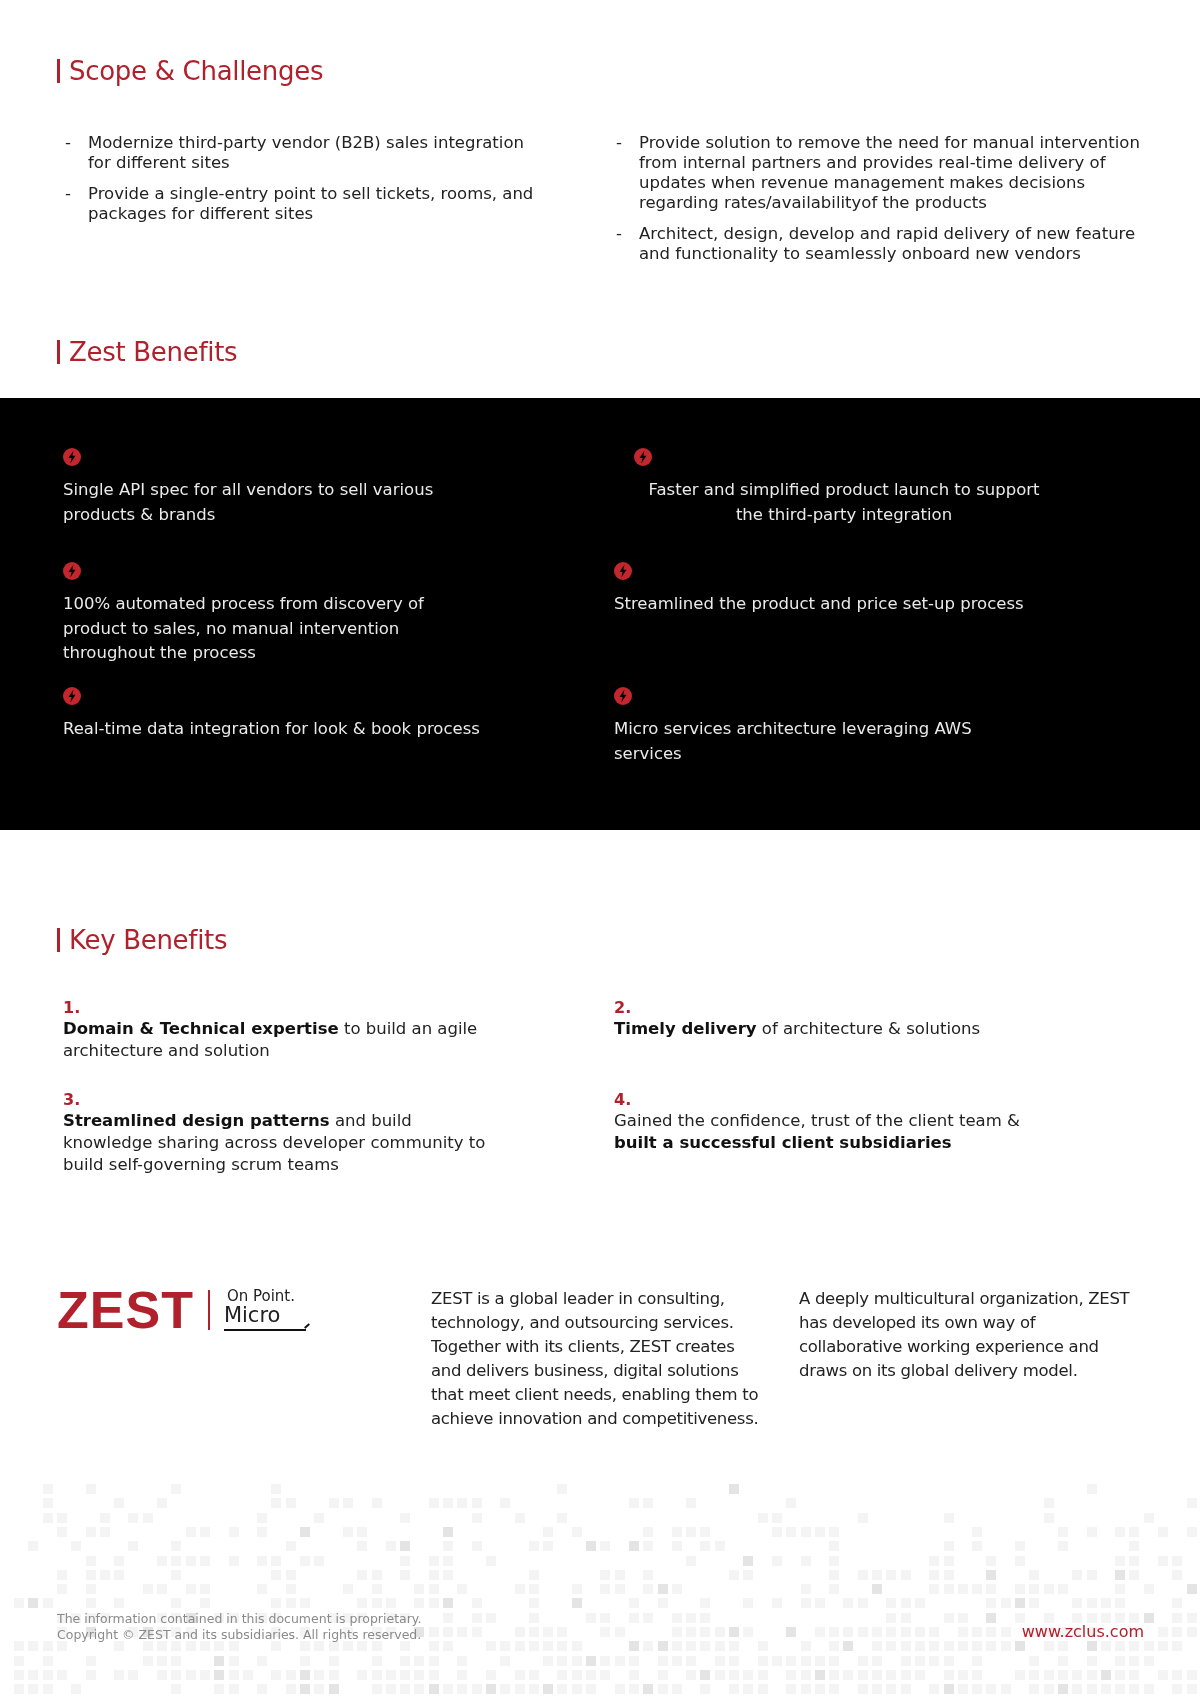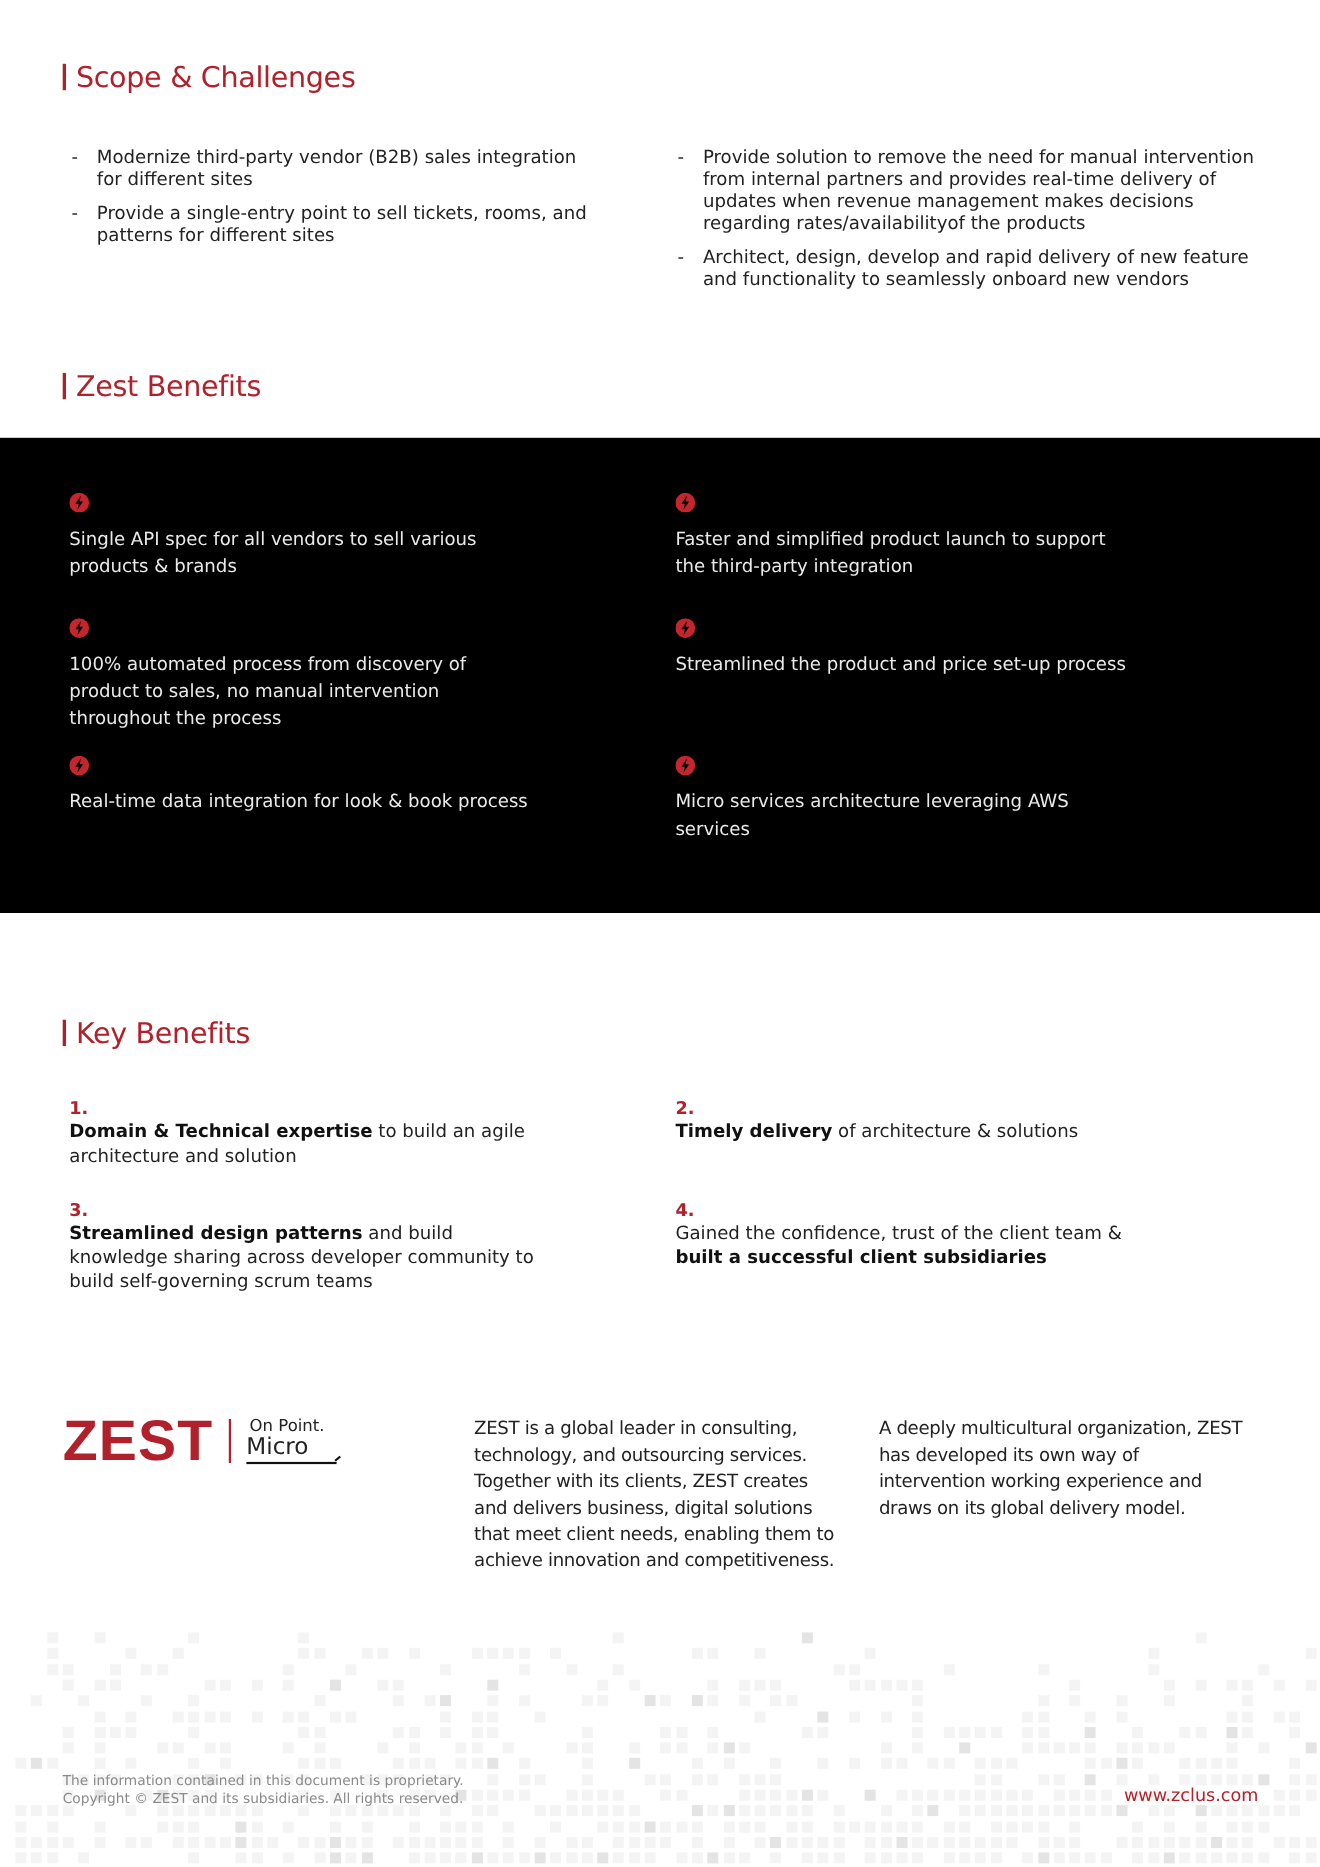--- a/index.html
+++ b/index.html
@@ -49,41 +49,41 @@
   </style>
 </head>
 <body>
 
 <h2 class="section-heading" style="top:56px;">
   <span class="bar"></span><span>Scope &amp; Challenges</span>
 </h2>
 
 <ul class="bullet-list" style="left:60px; top:133px; width:480px;">
   <li><span class="dash">-</span><span>Modernize third-party vendor (B2B) sales integration for different sites</span></li>
-  <li><span class="dash">-</span><span>Provide a single-entry point to sell tickets, rooms, and patterns for different sites</span></li>
+  <li><span class="dash">-</span><span>Provide a single-entry point to sell tickets, rooms, and packages for different sites</span></li>
 </ul>
 
 <ul class="bullet-list" style="left:611px; top:133px; width:540px;">
   <li><span class="dash">-</span><span>Provide solution to remove the need for manual intervention from internal partners and provides real-time delivery of updates when revenue management makes decisions regarding rates/availabilityof the products</span></li>
   <li><span class="dash">-</span><span>Architect, design, develop and rapid delivery of new feature and functionality to seamlessly onboard new vendors</span></li>
 </ul>
 
 <h2 class="section-heading" style="top:337px;">
   <span class="bar"></span><span>Zest Benefits</span>
 </h2>
 
 <div class="solution-band">
   <div class="sol-item" style="left:63px; top:50px;">
     <svg class="bolt" viewBox="0 0 18 18">
         <circle cx="9" cy="9" r="9" fill="#c4262e"></circle>
         <path d="M10.5 2.5 L5.5 10 L8.6 10 L7.3 15.5 L12.5 7.8 L9.4 7.8 Z" fill="#000"></path>
       </svg>
     <span>Single API spec for all vendors to sell various products &amp; brands</span>
   </div>
-  <div class="sol-item" style="left:614px; top:50px;">
+  <div class="sol-item" style="left:634px; top:50px;text-align:center;">
     <svg class="bolt" viewBox="0 0 18 18">
         <circle cx="9" cy="9" r="9" fill="#c4262e"></circle>
         <path d="M10.5 2.5 L5.5 10 L8.6 10 L7.3 15.5 L12.5 7.8 L9.4 7.8 Z" fill="#000"></path>
       </svg>
     <span>Faster and simplified product launch to support the third-party integration</span>
   </div>
   <div class="sol-item" style="left:63px; top:164px;">
     <svg class="bolt" viewBox="0 0 18 18">
         <circle cx="9" cy="9" r="9" fill="#c4262e"></circle>
         <path d="M10.5 2.5 L5.5 10 L8.6 10 L7.3 15.5 L12.5 7.8 L9.4 7.8 Z" fill="#000"></path>
@@ -138,21 +138,21 @@
   <span class="wordmark">ZEST</span>
   <span class="divider"></span>
   <span class="tag">
     <span class="tag1">On Point.</span>
     <span class="tag2">Micro</span>
     <span class="tag-underline"></span>
   </span>
 </div>
 
 <p class="about" style="left:431px; width:335px;">ZEST is a global leader in consulting, technology, and outsourcing services. Together with its clients, ZEST creates and delivers business, digital solutions that meet client needs, enabling them to achieve innovation and competitiveness.</p>
-<p class="about" style="left:799px; width:335px;">A deeply multicultural organization, ZEST has developed its own way of intervention working experience and draws on its global delivery model.</p>
+<p class="about" style="left:799px; width:335px;">A deeply multicultural organization, ZEST has developed its own way of collaborative working experience and draws on its global delivery model.</p>
 
 <div class="pixel-field">
     <span style="left: 42.6px; top: 4px; background: rgb(244, 244, 244);"></span>
     <span style="left: 85.5px; top: 4px; background: rgb(244, 244, 244);"></span>
     <span style="left: 171.3px; top: 4px; background: rgb(244, 244, 244);"></span>
     <span style="left: 271.4px; top: 4px; background: rgb(244, 244, 244);"></span>
     <span style="left: 557.4px; top: 4px; background: rgb(244, 244, 244);"></span>
     <span style="left: 729px; top: 4px; background: rgb(228, 228, 228);"></span>
     <span style="left: 1086.5px; top: 4px; background: rgb(244, 244, 244);"></span>
     <span style="left: 42.6px; top: 18.3px; background: rgb(244, 244, 244);"></span>

